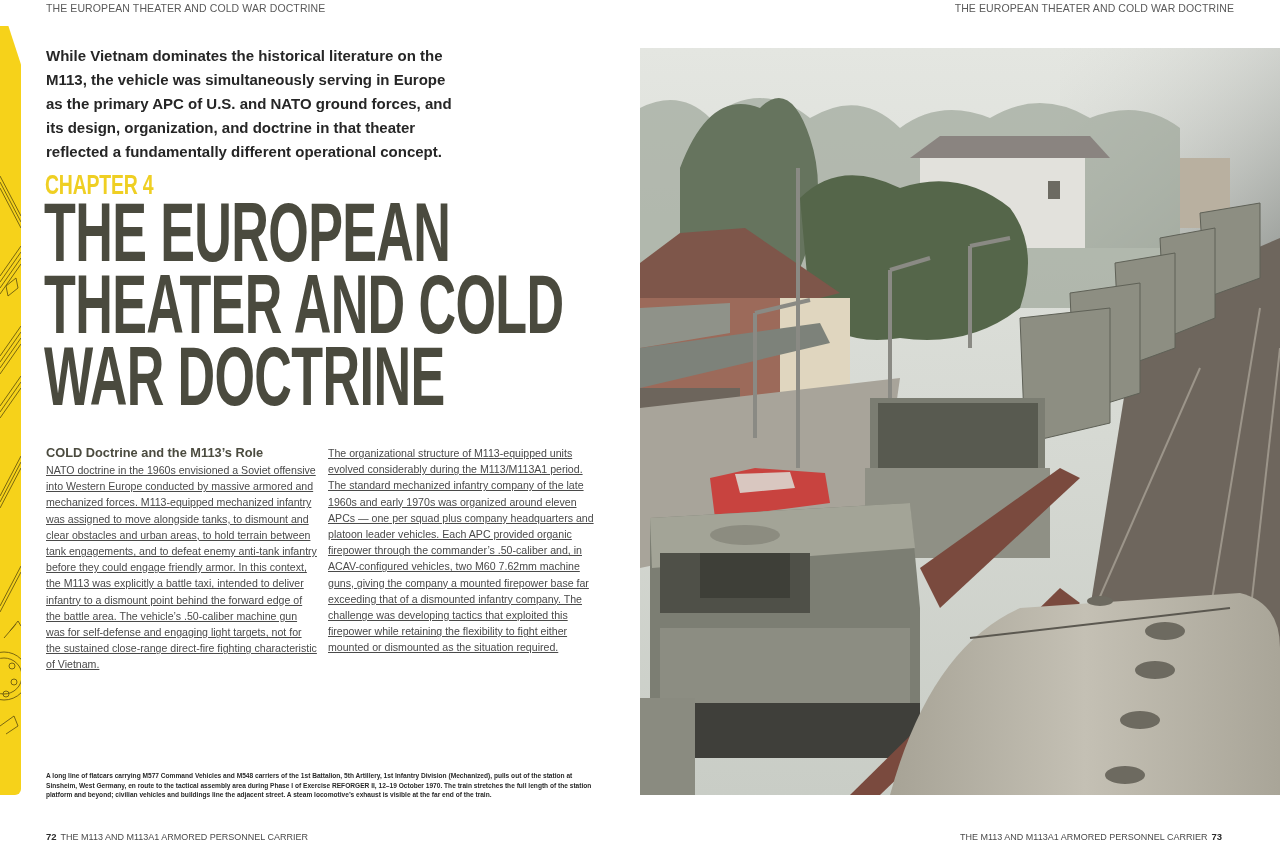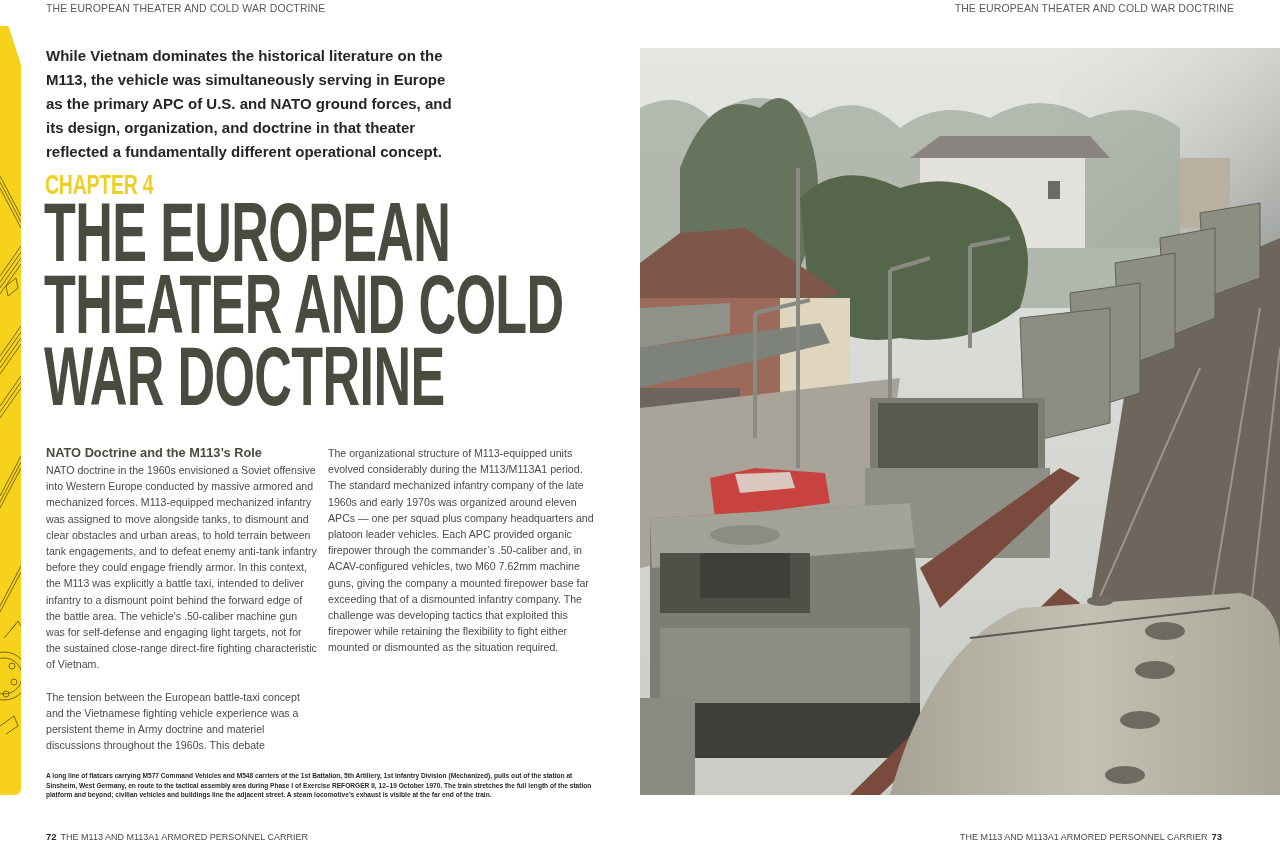--- a/index.html
+++ b/index.html
@@ -50,21 +50,21 @@
     position: absolute; top: 445px; width: 272px;
     font-size: 10.6px; line-height: 16.2px; color: #4a4a4a;
   }
   .col.c1 { left: 46px; }
   .col.c2 { left: 328px; }
   .col h3 {
     font-size: 12.8px; line-height: 16px; font-weight: bold; color: #4b4b3f;
     margin-bottom: 1px;
   }
   .col p { margin-bottom: 16.2px; }
-  .col p:last-child { margin-bottom: 8px; }
+  .col p:last-child { margin-bottom: 8px; text-decoration: underline; }
   .col h3.mid { margin-top: 0; }
 
   .caption {
     position: absolute; left: 46px; top: 771px; width: 548px;
     font-size: 6.6px; line-height: 9.6px; font-weight: bold; color: #2a2a2a;
   }
 
   .folio {
     position: absolute; top: 831px; font-size: 9px; color: #4a4a4a;
     text-transform: uppercase; white-space: nowrap;
@@ -114,23 +114,22 @@
   <div class="deck">While Vietnam dominates the historical literature on the M113, the vehicle was simultaneously serving in Europe as the primary APC of U.S. and NATO ground forces, and its design, organization, and doctrine in that theater reflected a fundamentally different operational concept.</div>
 
   <div class="chapter-label">CHAPTER 4</div>
   <h1 class="chapter-title">
     <span>THE EUROPEAN</span>
     <span>THEATER AND COLD</span>
     <span>WAR DOCTRINE</span>
   </h1>
 
   <div class="col c1">
-    <h3>NATO Doctrine and the M113’s Role</h3>
+    <h3>COLD Doctrine and the M113’s Role</h3>
     <p>NATO doctrine in the 1960s envisioned a Soviet offensive into Western Europe conducted by massive armored and mechanized forces. M113-equipped mechanized infantry was assigned to move alongside tanks, to dismount and clear obstacles and urban areas, to hold terrain between tank engagements, and to defeat enemy anti-tank infantry before they could engage friendly armor. In this context, the M113 was explicitly a battle taxi, intended to deliver infantry to a dismount point behind the forward edge of the battle area. The vehicle’s .50-caliber machine gun was for self-defense and engaging light targets, not for the sustained close-range direct-fire fighting characteristic of Vietnam.</p>
-    <p>The tension between the European battle-taxi concept and the Vietnamese fighting vehicle experience was a persistent theme in Army doctrine and materiel discussions throughout the 1960s. This debate</p>
   </div>
 
   <div class="col c2">
     <p>The organizational structure of M113-equipped units evolved considerably during the M113/M113A1 period. The standard mechanized infantry company of the late 1960s and early 1970s was organized around eleven APCs — one per squad plus company headquarters and platoon leader vehicles. Each APC provided organic firepower through the commander’s .50-caliber and, in ACAV-configured vehicles, two M60 7.62mm machine guns, giving the company a mounted firepower base far exceeding that of a dismounted infantry company. The challenge was developing tactics that exploited this firepower while retaining the flexibility to fight either mounted or dismounted as the situation required.</p>
   </div>
 
   <div class="caption">A long line of flatcars carrying M577 Command Vehicles and M548 carriers of the 1st Battalion, 5th Artillery, 1st Infantry Division (Mechanized), pulls out of the station at Sinsheim, West Germany, en route to the tactical assembly area during Phase I of Exercise REFORGER II, 12–19 October 1970. The train stretches the full length of the station platform and beyond; civilian vehicles and buildings line the adjacent street. A steam locomotive’s exhaust is visible at the far end of the train.</div>
 
   <div class="folio left">
     <b>72</b><span>THE M113 AND M113A1 ARMORED PERSONNEL CARRIER</span>

